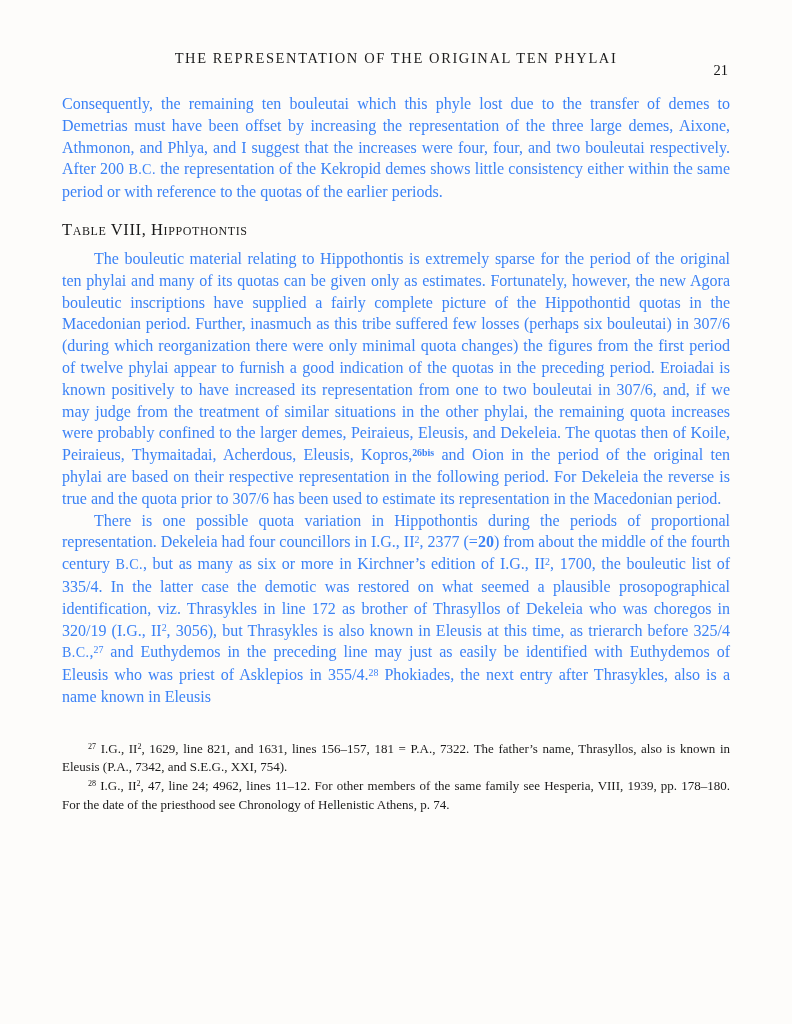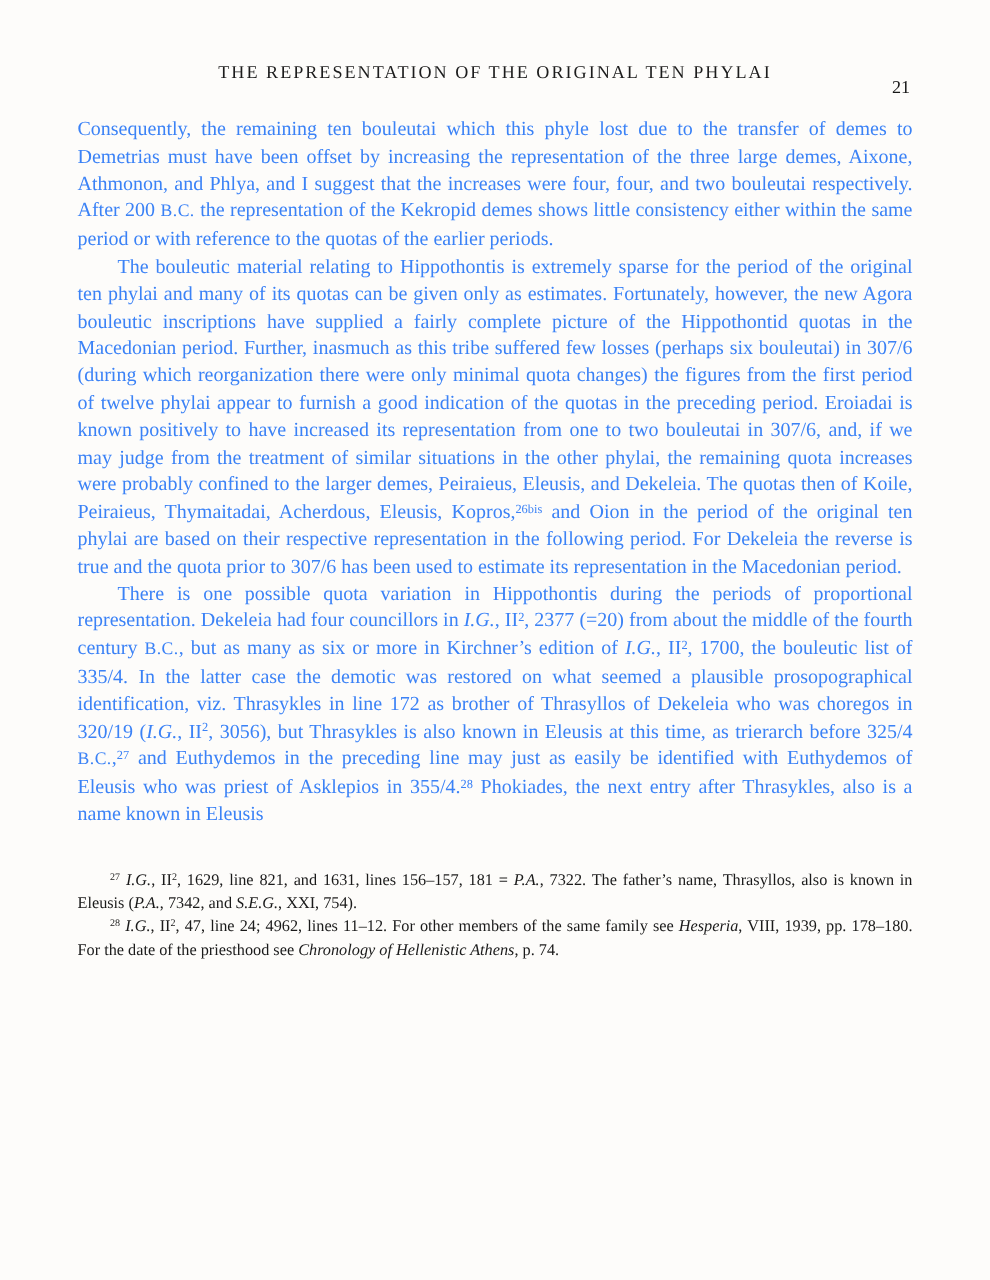--- a/index.html
+++ b/index.html
@@ -61,22 +61,22 @@
   }
   .footnote {
     margin: 0;
     font-size: 13px;
     line-height: 18.6px;
     text-align: justify;
     text-indent: 26px;
     color: #1a1a1a;
   }
   
-  .r-i  { font-style: italic; }
-  .r-b  { font-weight: normal; }
+  .r-i  { }
+  .r-b  { font-weight: bold; }
   .r-sup {
     font-size: 0.62em;
     position: relative;
     top: -0.45em;
     line-height: 0;
   }
   .r-sc {
     font-size: 0.88em;
     letter-spacing: 0.4px;
   }
@@ -86,20 +86,21 @@
 
 <div class="page">
 
   <div class="running-header">
     <div class="running-title">THE REPRESENTATION OF THE ORIGINAL TEN PHYLAI</div>
     <div class="page-number">21</div>
   </div>
 
   <p class="body-para no-indent"><span>Consequently, the remaining ten bouleutai which this phyle lost due to the transfer of demes to Demetrias must have been offset by increasing the representation of the three large demes, Aixone, Athmonon, and Phlya, and I suggest that the increases were four, four, and two bouleutai respectively. After 200 </span><span class="r-sc">B.C.</span><span> the representation of the Kekropid demes shows little consistency either within the same period or with reference to the quotas of the earlier periods.</span></p>
 
+  <h2 class="section-heading">Table VIII, Hippothontis</h2>
 
   <p class="body-para"><span>The bouleutic material relating to Hippothontis is extremely sparse for the period of the original ten phylai and many of its quotas can be given only as estimates. Fortunately, however, the new Agora bouleutic inscriptions have supplied a fairly complete picture of the Hippothontid quotas in the Macedonian period. Further, inasmuch as this tribe suffered few losses (perhaps six bouleutai) in 307/6 (during which reorganization there were only minimal quota changes) the figures from the first period of twelve phylai appear to furnish a good indication of the quotas in the preceding period. Eroiadai is known positively to have increased its representation from one to two bouleutai in 307/6, and, if we may judge from the treatment of similar situations in the other phylai, the remaining quota increases were probably confined to the larger demes, Peiraieus, Eleusis, and Dekeleia. The quotas then of Koile, Peiraieus, Thymaitadai, Acherdous, Eleusis, Kopros,</span><span class="r-sup r-b">26bis</span><span> and Oion in the period of the original ten phylai are based on their respective representation in the following period. For Dekeleia the reverse is true and the quota prior to 307/6 has been used to estimate its representation in the Macedonian period.</span></p>
 
   <p class="body-para"><span>There is one possible quota variation in Hippothontis during the periods of proportional representation. Dekeleia had four councillors in </span><span class="r-i">I.G.</span><span>, II</span><span class="r-sup">2</span><span>, 2377 (=</span><span class="r-b">20</span><span>) from about the middle of the fourth century </span><span class="r-sc">B.C.</span><span>, but as many as six or more in Kirchner’s edition of </span><span class="r-i">I.G.</span><span>, II</span><span class="r-sup">2</span><span>, 1700, the bouleutic list of 335/4. In the latter case the demotic was restored on what seemed a plausible prosopographical identification, viz. Thrasykles in line 172 as brother of Thrasyllos of Dekeleia who was choregos in 320/19 (</span><span class="r-i">I.G.</span><span>, II</span><span class="r-sup">2</span><span>, 3056), but Thrasykles is also known in Eleusis at this time, as trierarch before 325/4 </span><span class="r-sc">B.C.</span><span>,</span><span class="r-sup">27</span><span> and Euthydemos in the preceding line may just as easily be identified with Euthydemos of Eleusis who was priest of Asklepios in 355/4.</span><span class="r-sup">28</span><span> Phokiades, the next entry after Thrasykles, also is a name known in Eleusis</span></p>
 
   <div class="footnotes">
     <p class="footnote"><span class="r-sup">27</span><span> </span><span class="r-i">I.G.</span><span>, II</span><span class="r-sup">2</span><span>, 1629, line 821, and 1631, lines 156–157, 181 = </span><span class="r-i">P.A.</span><span>, 7322. The father’s name, Thrasyllos, also is known in Eleusis (</span><span class="r-i">P.A.</span><span>, 7342, and </span><span class="r-i">S.E.G.</span><span>, XXI, 754).</span></p>
     <p class="footnote"><span class="r-sup">28</span><span> </span><span class="r-i">I.G.</span><span>, II</span><span class="r-sup">2</span><span>, 47, line 24; 4962, lines 11–12. For other members of the same family see </span><span class="r-i">Hesperia</span><span>, VIII, 1939, pp. 178–180. For the date of the priesthood see </span><span class="r-i">Chronology of Hellenistic Athens</span><span>, p. 74.</span></p>
   </div>
 

